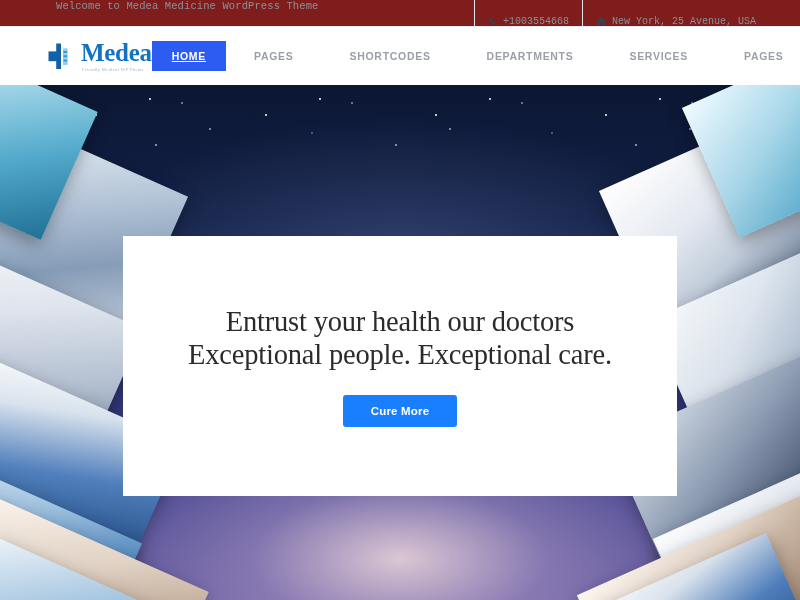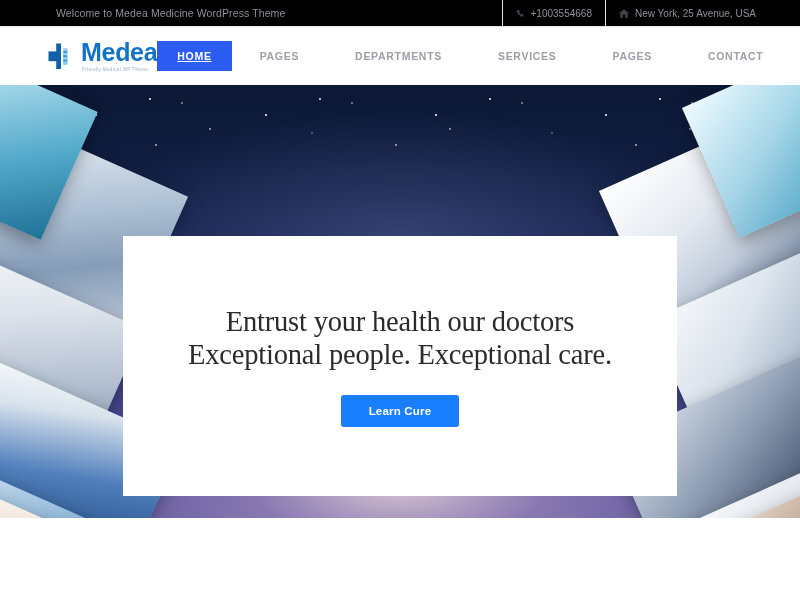--- a/index.html
+++ b/index.html
@@ -11,24 +11,24 @@
     font-family: "Liberation Sans", sans-serif;
     background: #ffffff;
   }
 
   .page { position: relative; width: 800px; height: 600px; overflow: hidden; }
 
   
   .topbar {
     position: relative;
     height: 27px;
-    background: #000000;
-    display: flex;
-    align-items: center;
+    background: #7f1d1d;
+    display: flex;
     border-bottom: 1px solid #e6e9ef;
+    font-family: Liberation Mono, monospace;
   }
   .topbar-welcome {
     margin-left: 56px;
     font-size: 10.5px;
     color: #8b9099;
     letter-spacing: .1px;
     white-space: nowrap;
   }
   .topbar-contacts {
     margin-left: auto;
@@ -58,20 +58,21 @@
     display: flex;
     align-items: center;
     z-index: 5;
   }
   .logo {
     display: flex;
     align-items: center;
     gap: 7px;
     margin-left: 48px;
     text-decoration: none;
+    font-family: Liberation Serif, serif;
   }
   .logo-mark { position: relative; width: 26px; height: 27px; flex: none; }
   .logo-text-wrap { display: flex; flex-direction: column; line-height: 1; }
   .logo-text {
     font-size: 25px;
     font-weight: bold;
     color: #1273c4;
     letter-spacing: -.3px;
     line-height: 1;
   }
@@ -102,21 +103,21 @@
   .nav-item.active {
     background: #2c5cf2;
     color: #ffffff;
     padding: 9px 20px;
     text-decoration: underline;
   }
 
   
   .hero {
     position: relative;
-    height: 433px;
+    height: 515px;
     overflow: hidden;
     background: #0f1f43;
   }
   
   .hero-sky {
     position: absolute; inset: 0;
     background:
       radial-gradient(ellipse 62% 46% at 50% 92%, rgba(226,205,214,.95) 0%, rgba(160,140,190,.55) 30%, rgba(90,80,150,.18) 58%, rgba(0,0,0,0) 78%),
       radial-gradient(ellipse 55% 40% at 50% 34%, rgba(120,130,190,.30) 0%, rgba(0,0,0,0) 70%),
       linear-gradient(180deg, #0b1733 0%, #122046 26%, #25306b 55%, #4a4a92 78%, #6e63a5 100%);
@@ -261,20 +262,21 @@
       </span>
       <span class="logo-text-wrap">
         <span class="logo-text">Medea</span>
         <span class="logo-tagline">Friendly Medical WP Theme</span>
       </span>
     </a>
 
     <nav class="nav">
       <a class="nav-item active" href="#">HOME</a>
       <a class="nav-item" href="#">PAGES</a>
+      <a class="nav-item" href="#">SHORTCODES</a>
       <a class="nav-item" href="#">DEPARTMENTS</a>
       <a class="nav-item" href="#">SERVICES</a>
       <a class="nav-item" href="#">PAGES</a>
       <a class="nav-item" href="#">CONTACT</a>
     </nav>
 
   </div>
 
   <div class="hero">
 
@@ -294,18 +296,18 @@
     <div class="card-img ph-dark" style="left:628px; top:296px; width:268px; height:152px; transform:rotate(-24deg);"></div>
     <div class="card-img ph-lab" style="left:672px; top:392px; width:272px; height:152px; transform:rotate(-24deg);"></div>
     <div class="card-img ph-warm" style="left:596px; top:452px; width:255px; height:148px; transform:rotate(-24deg);"></div>
     <div class="card-img ph-teal" style="left:700px; top:-34px; width:250px; height:142px; transform:rotate(-24deg);"></div>
 
     <div class="card-img ph-blue" style="left:-40px; top:496px; width:240px; height:140px; transform:rotate(24deg);"></div>
     <div class="card-img ph-scrub" style="left:560px; top:492px; width:245px; height:140px; transform:rotate(-24deg);"></div>
 
     <div class="hero-card">
       <h1 class="hero-title">Entrust your health our doctors Exceptional people. Exceptional care.</h1>
-      <button class="hero-btn">Learn Cure</button>
+      <button class="hero-btn">Cure More</button>
     </div>
 
   </div>
 
 </div>
 
 </body></html>

